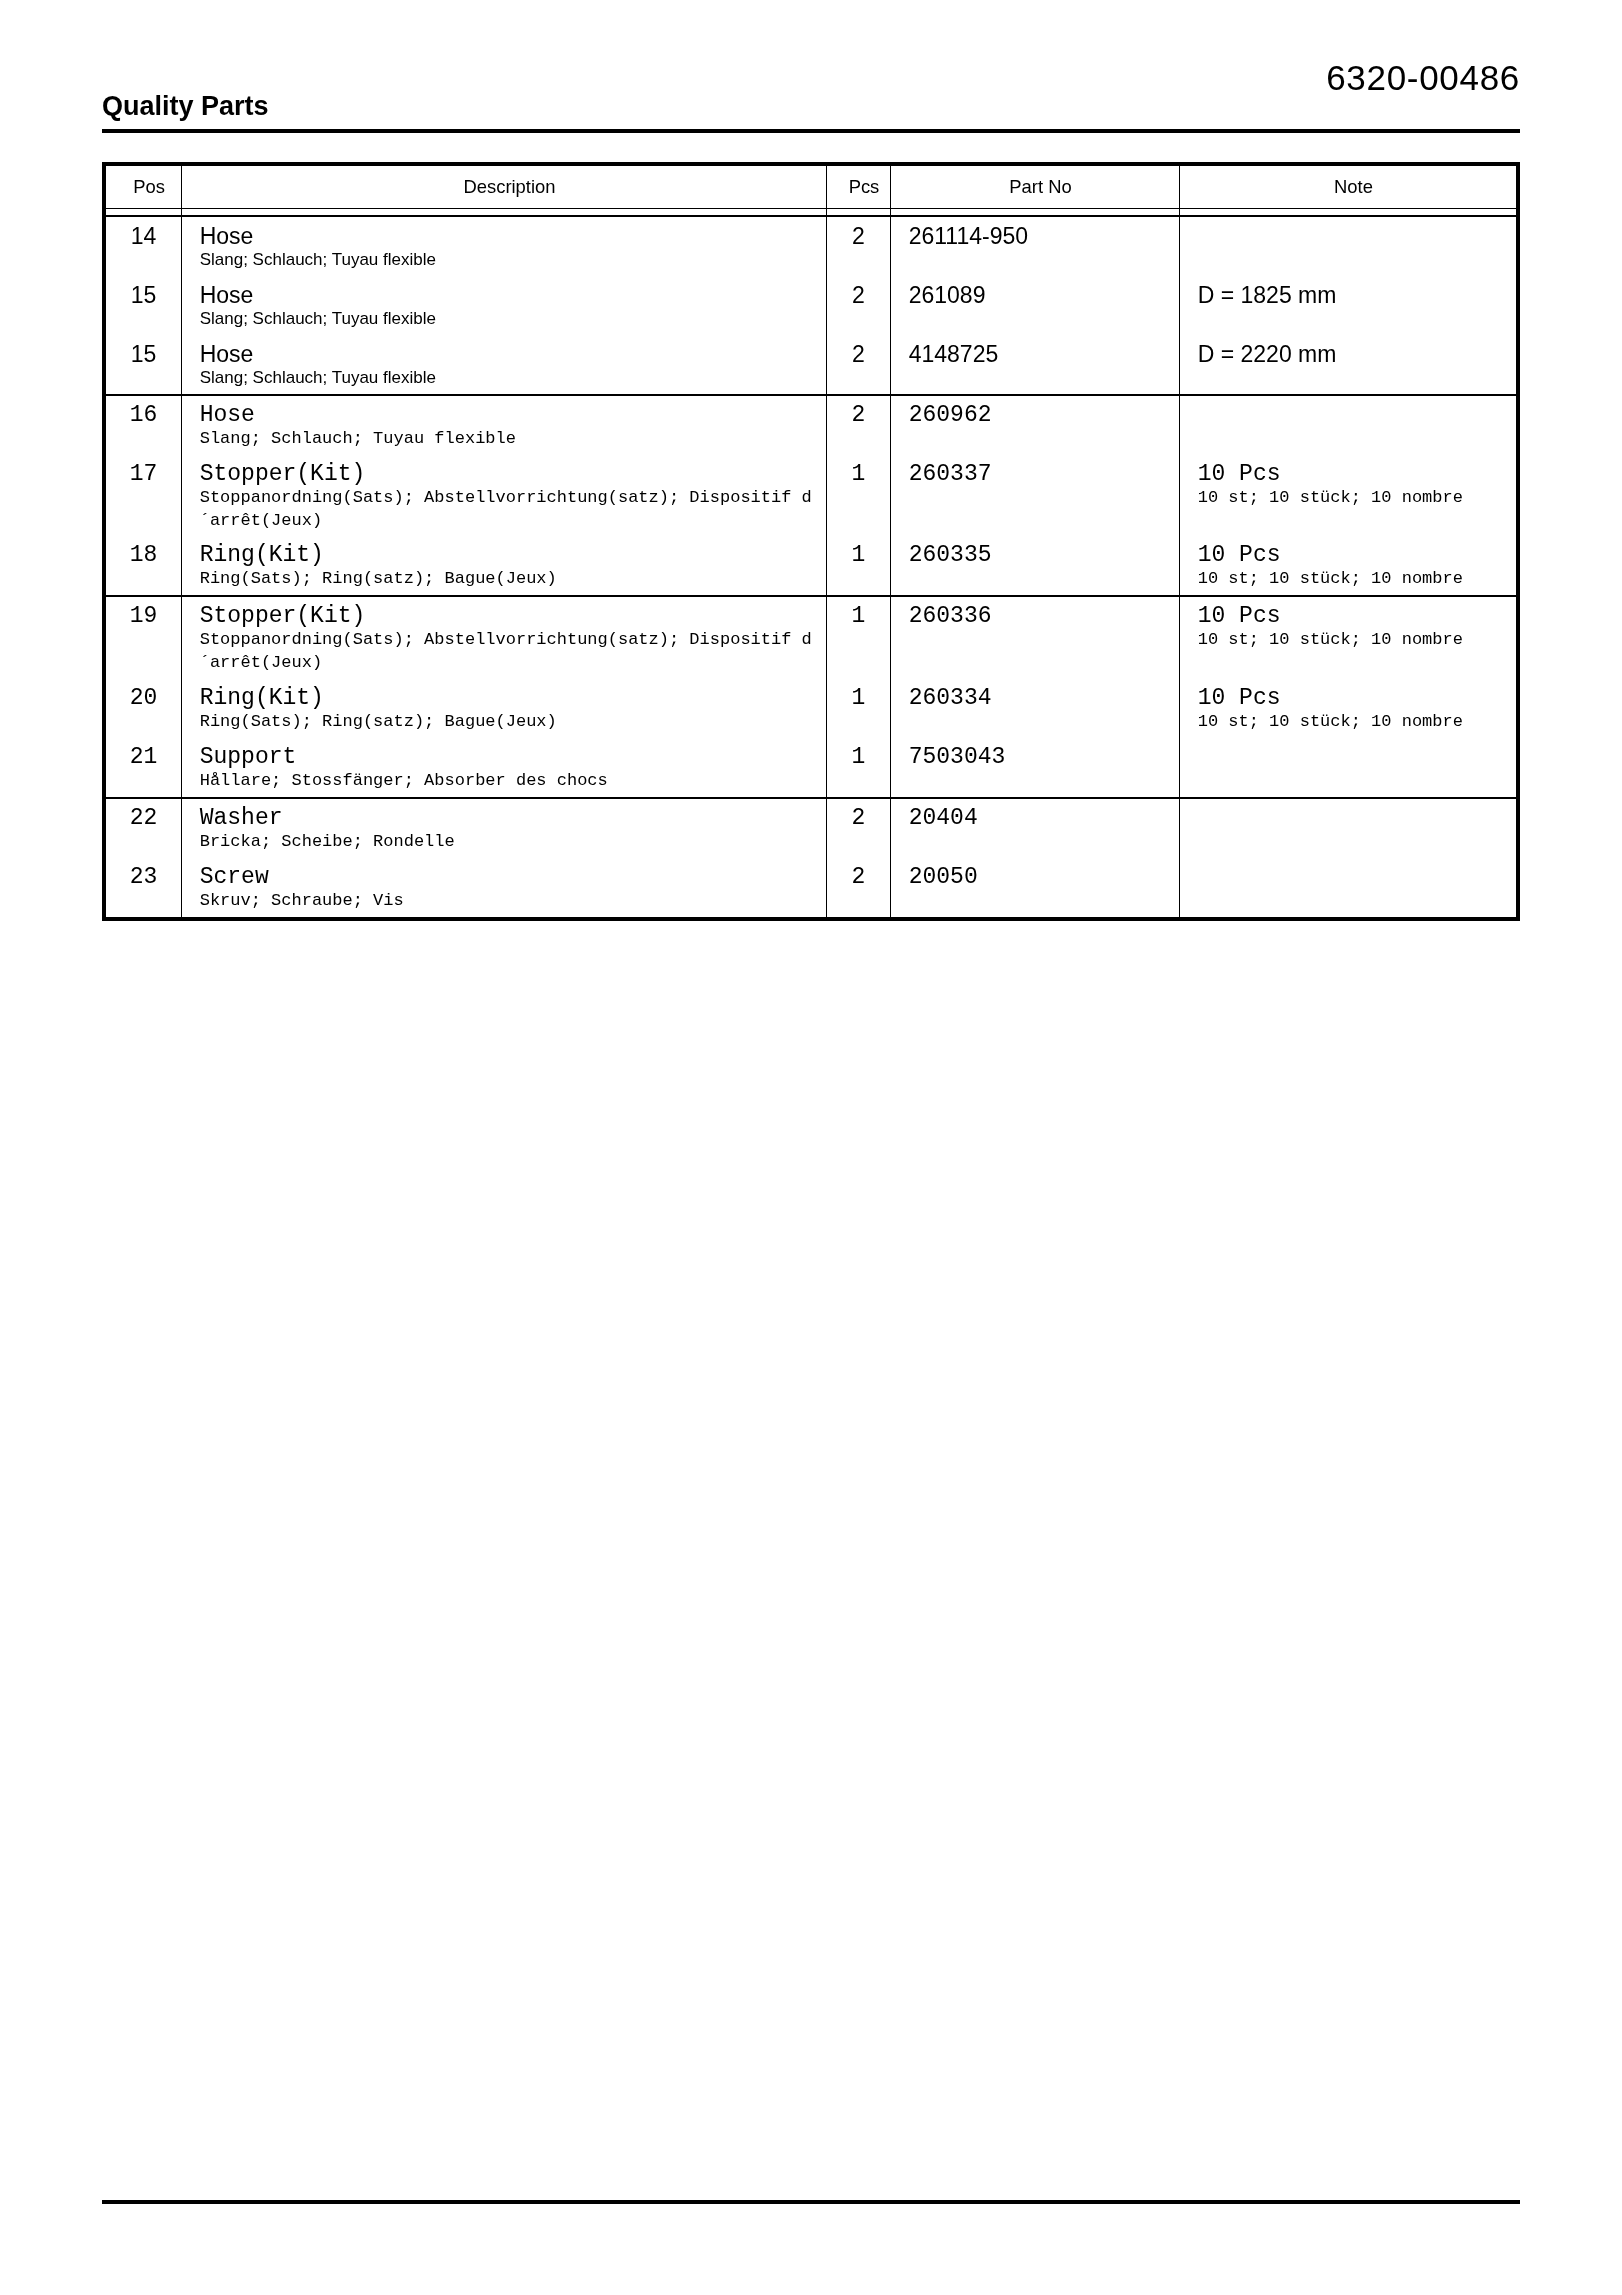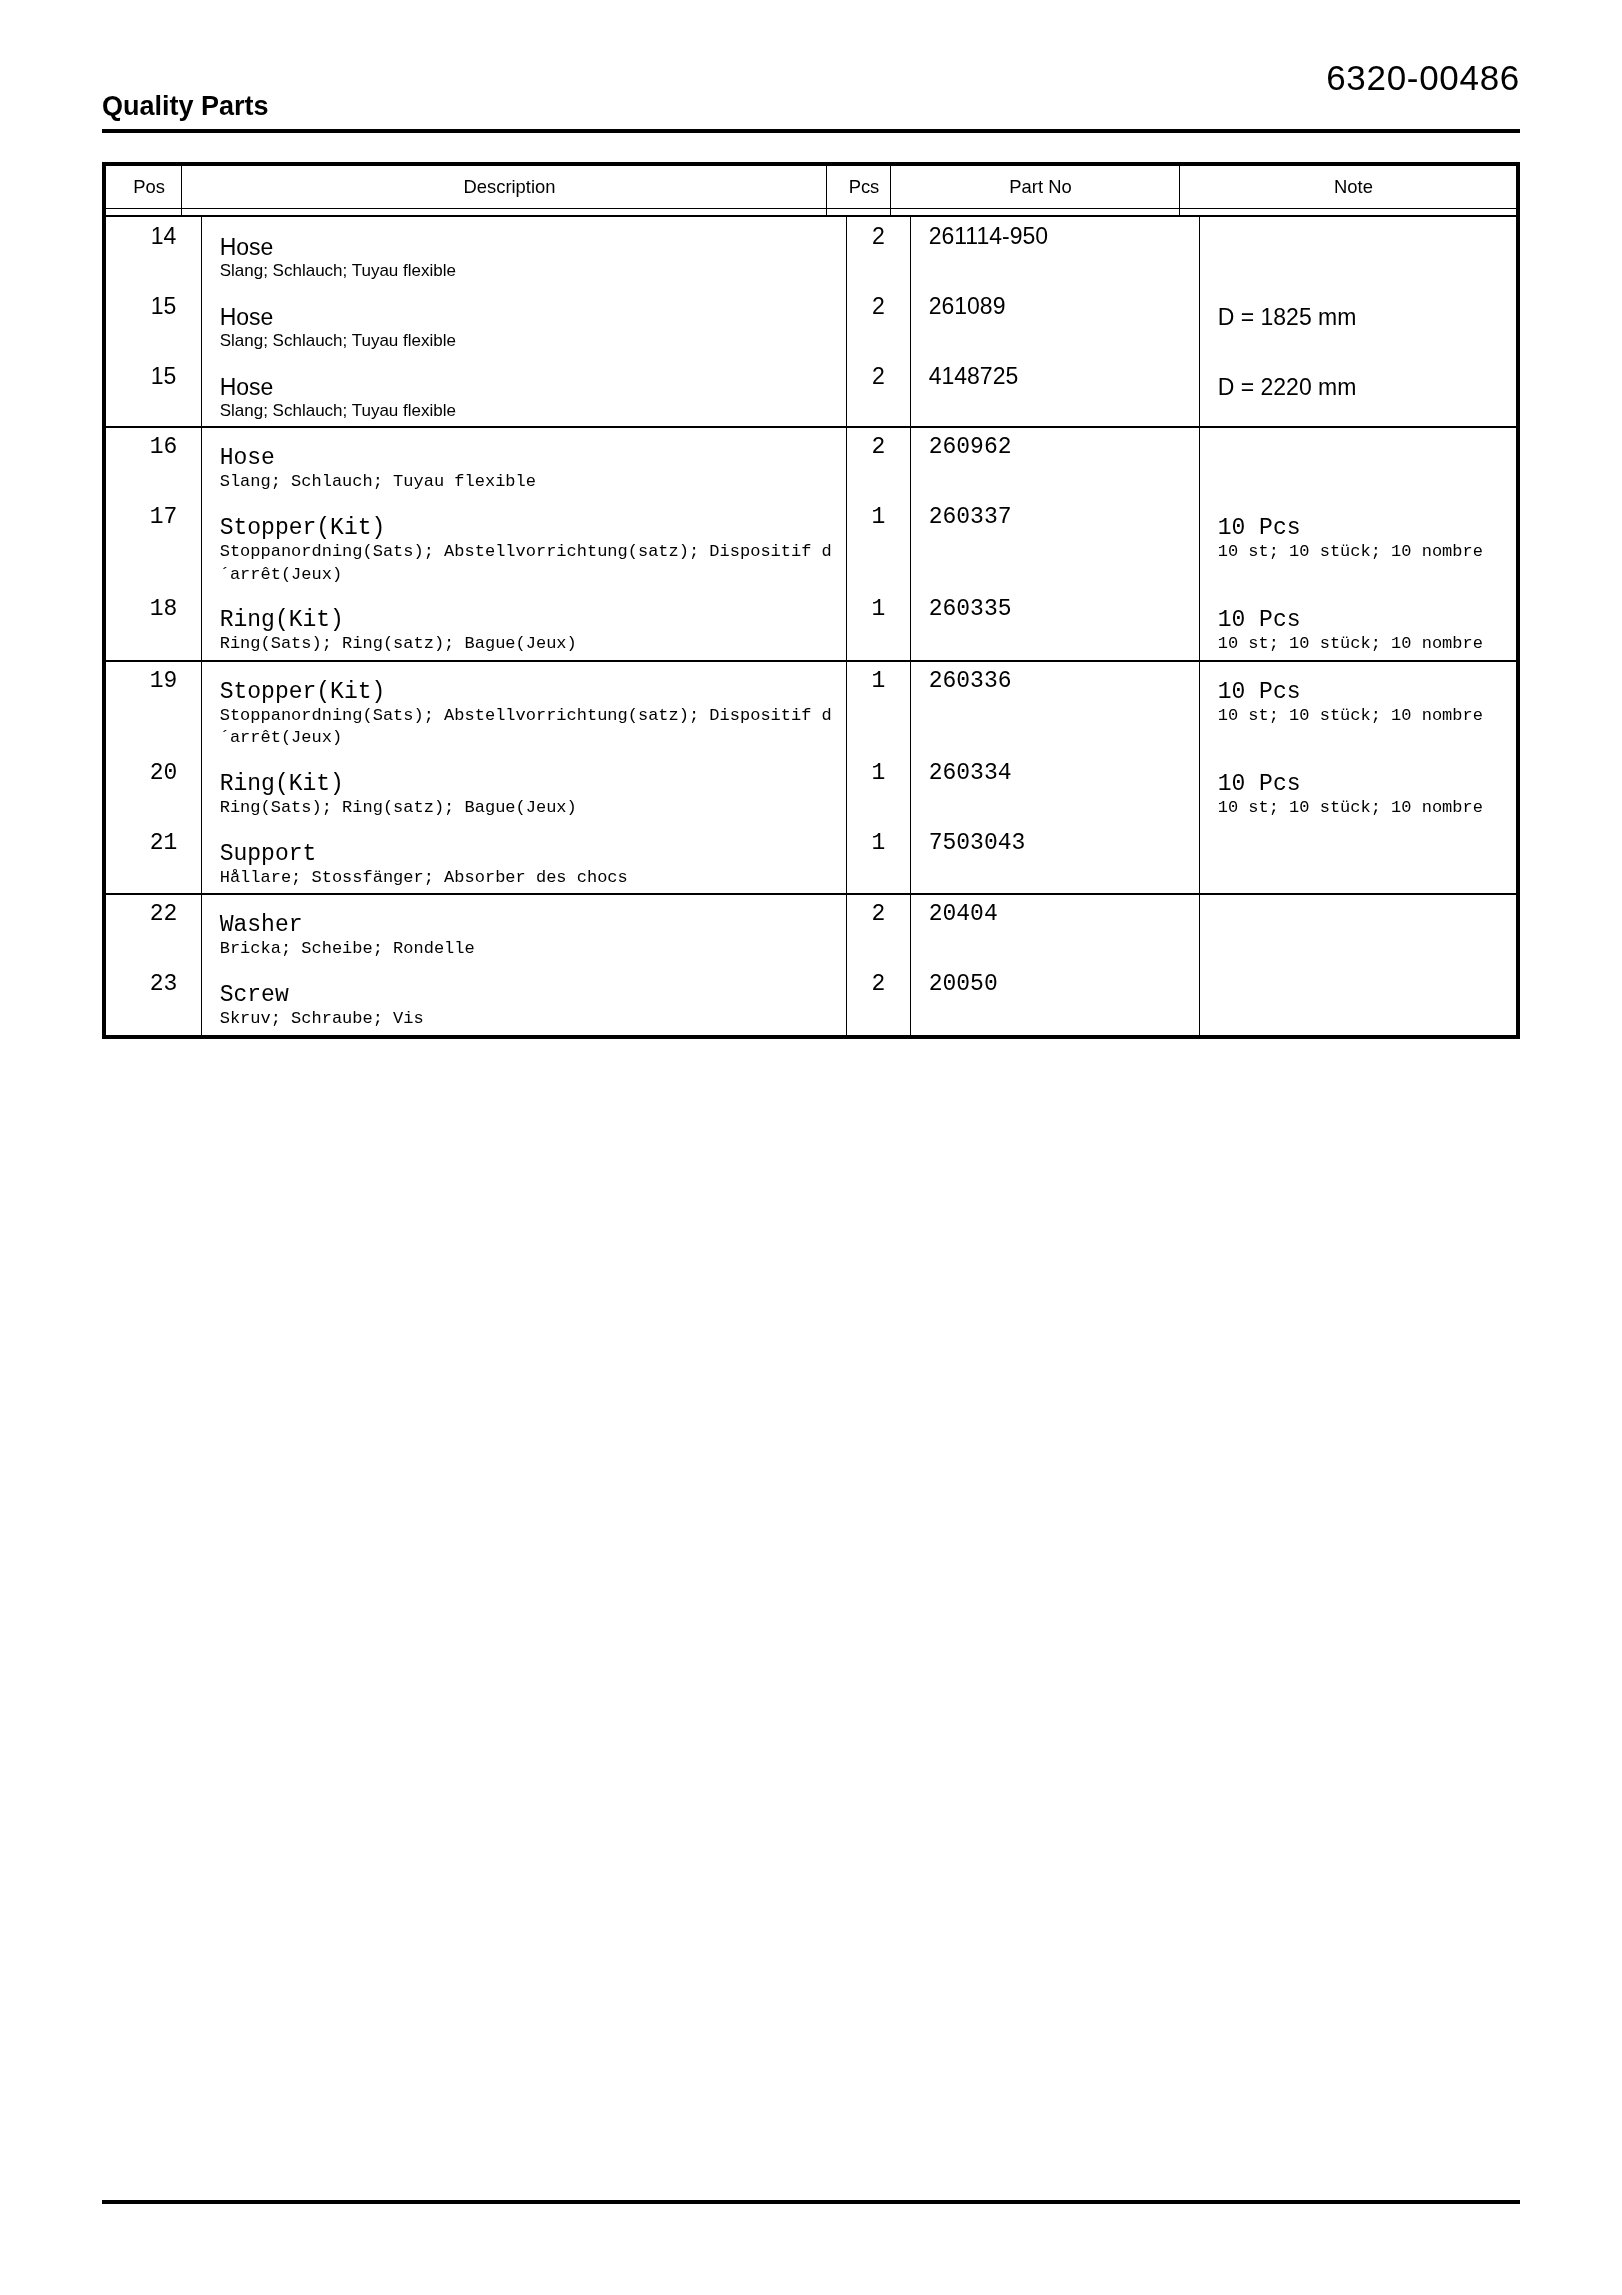--- a/index.html
+++ b/index.html
@@ -37,25 +37,25 @@
   .th {
     display:flex; align-items:center; justify-content:center;
     font-size:18.4px;
     margin-left:11px;
   }
   .rule-gap { height:5.5px; }
   .rule-gap .cell { height:100%; }
   .thick-rule { height:2.7px; background:#000; }
 
   .group + .group { border-top:2px solid #000;font-family:Liberation Mono, monospace; }
-  .row { min-height:59px;padding-left:20px; }
+  .row { min-height:59px; }
   .row .cell { padding-top:6.1px; padding-bottom:4.1px; }
   .pos-cell { text-align:center; font-size:23px; line-height:26px; }
   .desc-cell { padding-left:17.7px; padding-right:8.2px; }
-  .main-txt { font-size:23px; line-height:26px;margin-top:11px; }
+  .main-txt { font-size:23px; line-height:26px; }
   .sub-txt { font-size:17px; line-height:22.5px; }
   .pcs-cell { text-align:center; font-size:23px; line-height:26px; }
   .part-cell { padding-left:17.7px; font-size:23px; line-height:26px; }
   .note-cell { padding-left:17.7px; padding-right:6.8px; }
 
   
   .footer-rule { position:absolute; left:102px; right:102px; top:2200px; height:4.1px; background:#000; }
   .copyright {
     position:absolute; left:0; width:100%; top:2211px;
     text-align:center; font-size:26px; line-height:1.2;

